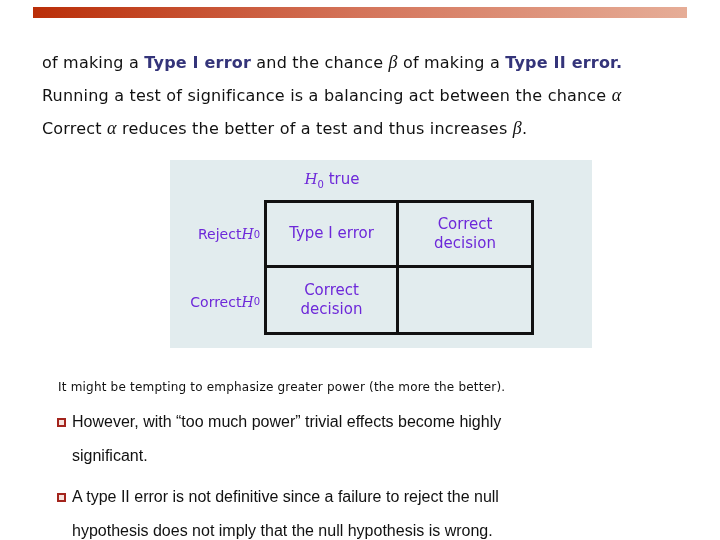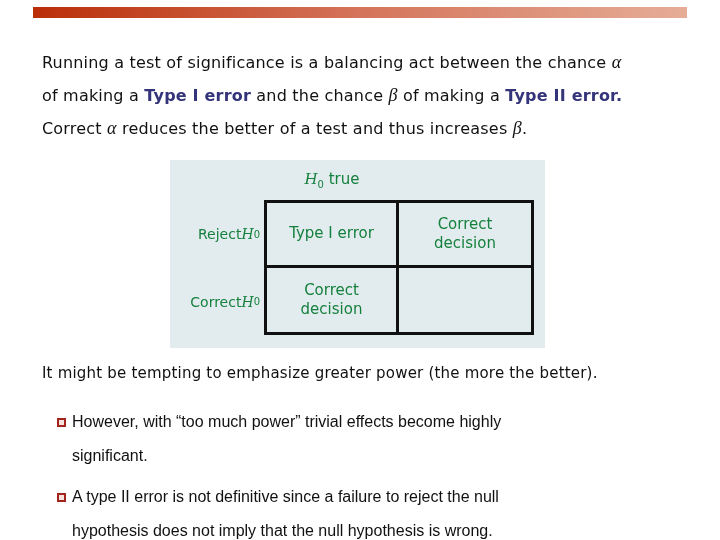--- a/index.html
+++ b/index.html
@@ -49,24 +49,24 @@
   .emph {
     color: #34347a;
     font-weight: bold;
   }
 
   
   .figure {
     position: absolute;
     left: 170px;
     top: 160px;
-    width: 375px;
+    width: 422px;
     height: 188px;
     background: #e2ecee;
-    color: #15803d;
+    color: #6d28d9;
   }
   .col-header {
     position: absolute;
     top: 10px;
     width: 136px;
     text-align: center;
     font-size: 15px;
   }
   .col-header.ch0 { left: 94px; }
   .col-header.ch1 { left: 230px; }
@@ -111,22 +111,22 @@
     white-space: nowrap;
   }
   .row-header.rh0 { top: 40px; height: 68px; }
   .row-header.rh1 { top: 108px; height: 67px; }
 
   
   .lead {
     position: absolute;
     left: 42px;
     top: 364px;
-    margin: 0;
-    font-size: 15px;
+    margin: 16px;
+    font-size: 12px;
     letter-spacing: 0.2px;
     white-space: nowrap;
   }
   .bullets {
     position: absolute;
     left: 57px;
     top: 405px;
     margin: 0;
     padding: 0;
     list-style: none;
@@ -152,22 +152,22 @@
   }
 </style>
 </head>
 <body>
 
 <div class="slide">
 
   <div class="accent-bar"></div>
 
   <div class="intro">
+    <p><span>of making a </span><span class="emph">Type I error</span><span> and the chance </span><span class="greek">β</span><span> of making a </span><span class="emph">Type II error.</span></p>
     <p><span>Running a test of significance is a balancing act between the chance </span><span class="greek">α</span></p>
-    <p><span>of making a </span><span class="emph">Type I error</span><span> and the chance </span><span class="greek">β</span><span> of making a </span><span class="emph">Type II error.</span></p>
     <p><span>Correct </span><span class="greek">α</span><span> reduces the better of a test and thus increases </span><span class="greek">β</span><span>.</span></p>
   </div>
 
   <div class="figure">
     <div class="col-header ch0"><span class="fig-sym">H</span><sub>0</sub><span> true</span></div>
 
     <div class="row-header rh0">
         <span>Reject </span>
         <span class="fig-sym">H</span>
         <sub>0</sub>

